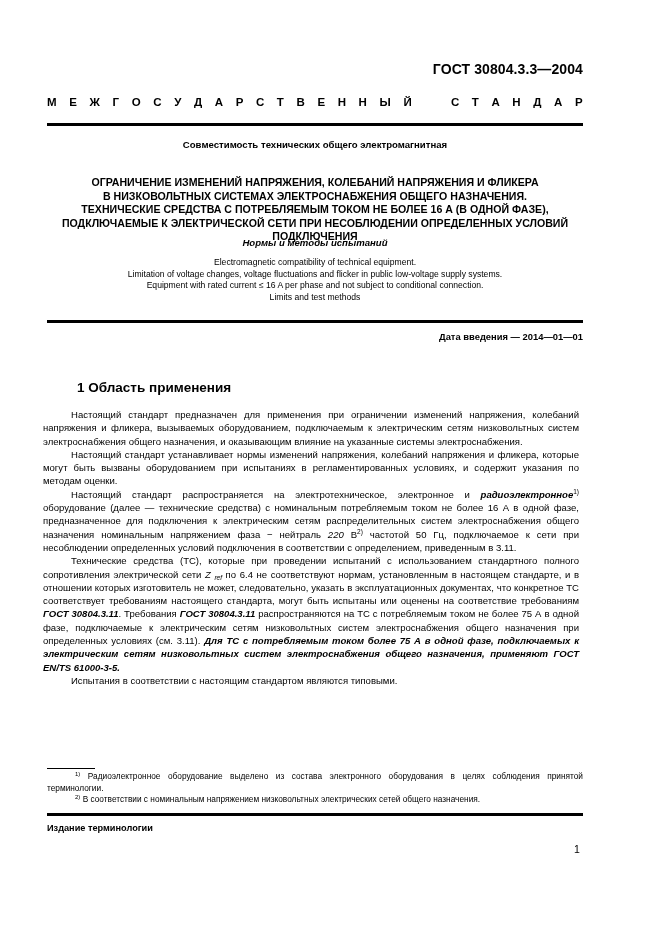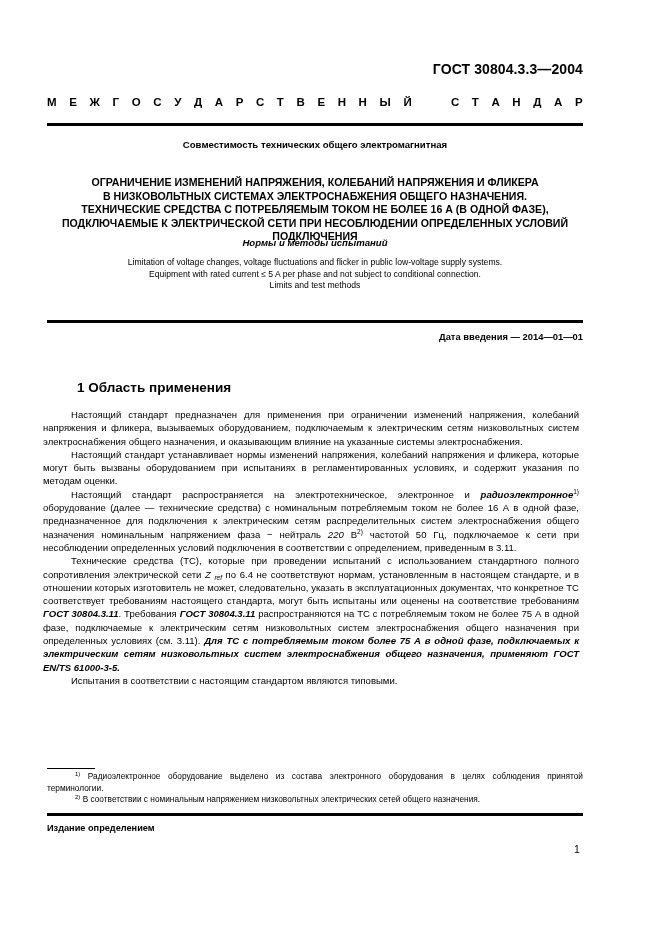--- a/index.html
+++ b/index.html
@@ -73,22 +73,23 @@
   <div>ОГРАНИЧЕНИЕ ИЗМЕНЕНИЙ НАПРЯЖЕНИЯ, КОЛЕБАНИЙ НАПРЯЖЕНИЯ И ФЛИКЕРА</div>
   <div>В НИЗКОВОЛЬТНЫХ СИСТЕМАХ ЭЛЕКТРОСНАБЖЕНИЯ ОБЩЕГО НАЗНАЧЕНИЯ.</div>
   <div>ТЕХНИЧЕСКИЕ СРЕДСТВА С ПОТРЕБЛЯЕМЫМ ТОКОМ НЕ БОЛЕЕ 16 А (В ОДНОЙ ФАЗЕ),</div>
   <div>ПОДКЛЮЧАЕМЫЕ К ЭЛЕКТРИЧЕСКОЙ СЕТИ ПРИ НЕСОБЛЮДЕНИИ ОПРЕДЕЛЕННЫХ УСЛОВИЙ</div>
   <div>ПОДКЛЮЧЕНИЯ</div>
 </div>
 
 <div class="abs center-block norms-ru">Нормы и методы испытаний</div>
 
 <div class="abs center-block title-en">
+  <div>Electromagnetic compatibility of technical equipment.</div>
   <div>Limitation of voltage changes, voltage fluctuations and flicker in public low-voltage supply systems.</div>
-  <div>Equipment with rated current ≤ 5 A per phase and not subject to conditional connection.</div>
+  <div>Equipment with rated current ≤ 16 A per phase and not subject to conditional connection.</div>
   <div>Limits and test methods</div>
 </div>
 
 <div class="abs rule" style="top:320px;"></div>
 
 <div class="abs intro-date">Дата введения — 2014—01—01</div>
 
 <div class="abs section-title">1  Область применения</div>
 
 <div class="abs body-text">
@@ -101,15 +102,15 @@
 
 <div class="abs fn-sep"></div>
 
 <div class="abs footnotes">
   <p><sup>1)</sup><span> Радиоэлектронное оборудование выделено из состава электронного оборудования в целях соблюдения принятой терминологии.</span></p>
   <p><sup>2)</sup><span> В соответствии с номинальным напряжением низковольтных электрических сетей общего назначения.</span></p>
 </div>
 
 <div class="abs rule" style="top:813px;"></div>
 
-<div class="abs official">Издание определением</div>
+<div class="abs official">Издание терминологии</div>
 
 <div class="abs page-num">1</div>
 
 </body></html>

